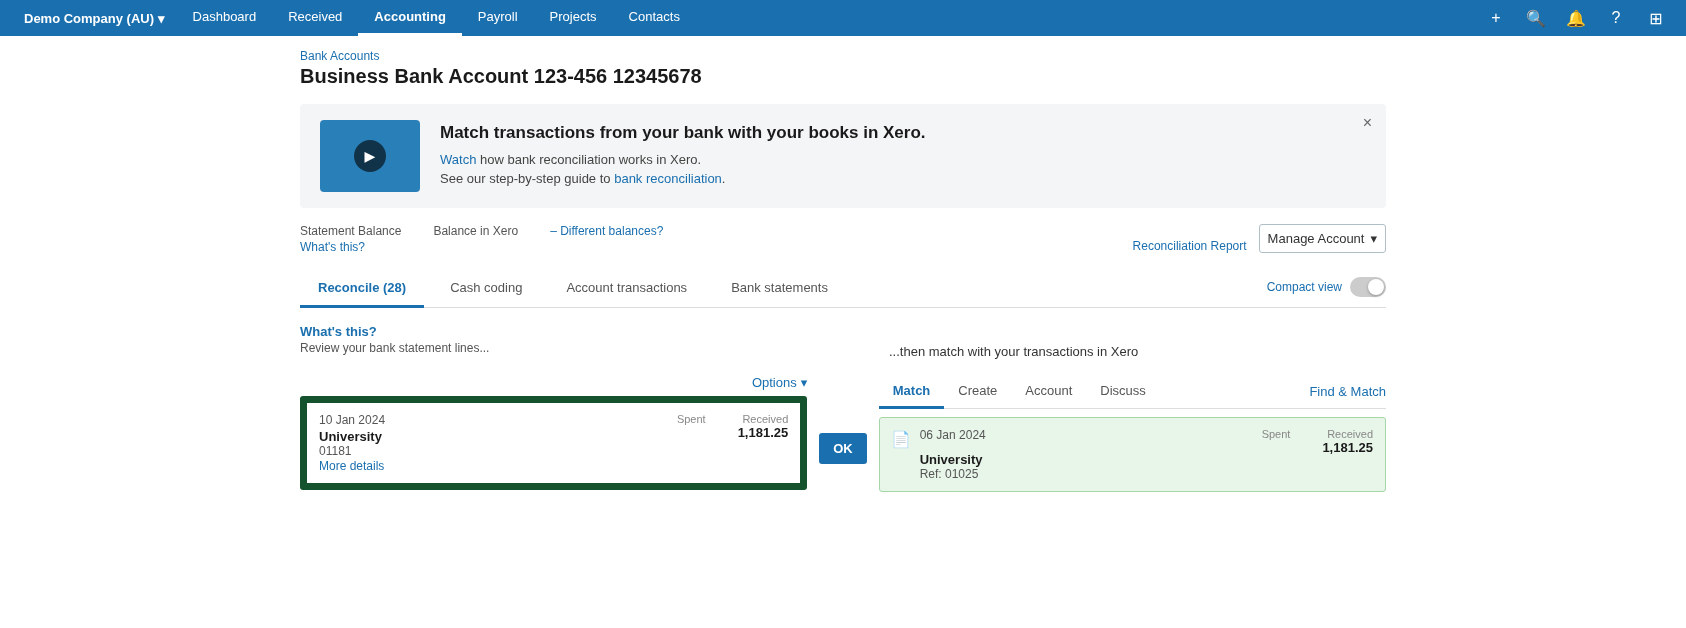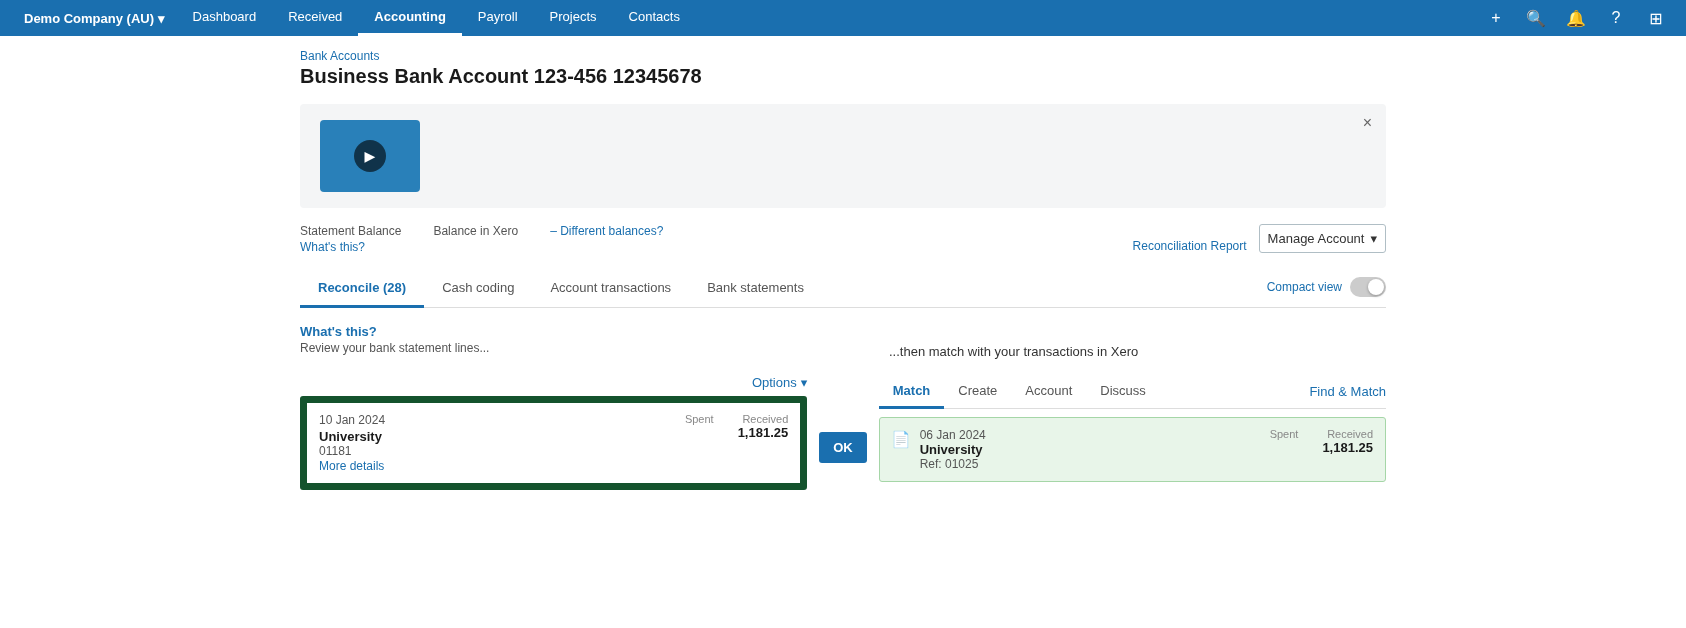--- a/index.html
+++ b/index.html
@@ -194,21 +194,21 @@
     
     .tabs-container {
       margin: 8px 300px 0 300px;
       border-bottom: 1px solid #ddd;
       display: flex;
       align-items: center;
       justify-content: space-between;
     }
     .tabs {
       display: flex;
-      gap: 0;
+      gap: 8px;
     }
     .tab {
       padding: 10px 18px;
       font-size: 13px;
       cursor: pointer;
       color: #555;
       border-bottom: 3px solid transparent;
       margin-bottom: -1px;
     }
     .tab.active {
@@ -301,21 +301,21 @@
     .bank-tx-info { flex: 1; }
     .bank-tx-date { font-size: 12px; color: #555; margin-bottom: 2px; }
     .bank-tx-name { font-size: 13px; font-weight: 600; color: #1a1a1a; }
     .bank-tx-ref { font-size: 12px; color: #555; }
     .bank-tx-more { font-size: 12px; color: #1a6faf; cursor: pointer; text-decoration: none; }
     .bank-tx-amounts {
       display: flex;
       gap: 24px;
       align-items: flex-start;
     }
-    .amount-col { text-align: right; }
+    .amount-col { text-align: right; margin-left: 8px; }
     .amount-label { font-size: 11px; color: #888; }
     .amount-value { font-size: 13px; font-weight: 600; color: #1a1a1a; }
 
     
     .ok-btn {
       background: #1a6faf;
       color: #fff;
       border: none;
       border-radius: 3px;
       padding: 8px 14px;
@@ -365,21 +365,21 @@
       display: flex;
       align-items: flex-start;
       gap: 8px;
     }
     .matched-tx-icon {
       color: #555;
       font-size: 16px;
       margin-top: 2px;
     }
     .matched-tx-info { flex: 1; }
-    .matched-tx-date { font-size: 12px; color: #555; margin-bottom: 0; }
+    .matched-tx-date { font-size: 12px; color: #555; margin-bottom: 10px; }
     .matched-tx-name { font-size: 13px; font-weight: 600; color: #1a1a1a; }
     .matched-tx-ref { font-size: 12px; color: #555; }
     .matched-tx-amounts {
       display: flex;
       gap: 24px;
       align-items: flex-start;
     }
 
     .full-row {
       display: flex;
@@ -412,20 +412,29 @@
 </nav>
 
 <div class="page-header">
   <a class="breadcrumb-link">Bank Accounts</a>
   <div class="page-title">Business Bank Account  123-456 12345678</div>
 </div>
 
 <div class="promo-banner">
   <div class="promo-thumbnail">
     <div class="play-btn">▶</div>
+  </div>
+  <div class="promo-content">
+    <div class="promo-title">Match transactions from your bank with your books in Xero.</div>
+    <p class="promo-text">
+      <a class="promo-link">Watch</a><span> how bank reconciliation works in Xero.</span>
+    </p>
+    <p class="promo-text">
+      <span>See our step-by-step guide to </span><a class="promo-link">bank reconciliation</a><span>.</span>
+    </p>
   </div>
   <button class="promo-close">×</button>
 </div>
 
 <div class="balance-row">
   <div>
     <div class="balance-labels">
       <span class="balance-label">Statement Balance</span>
       <span class="balance-label">Balance in Xero</span>
       <a class="balance-link">– Different balances?</a>

